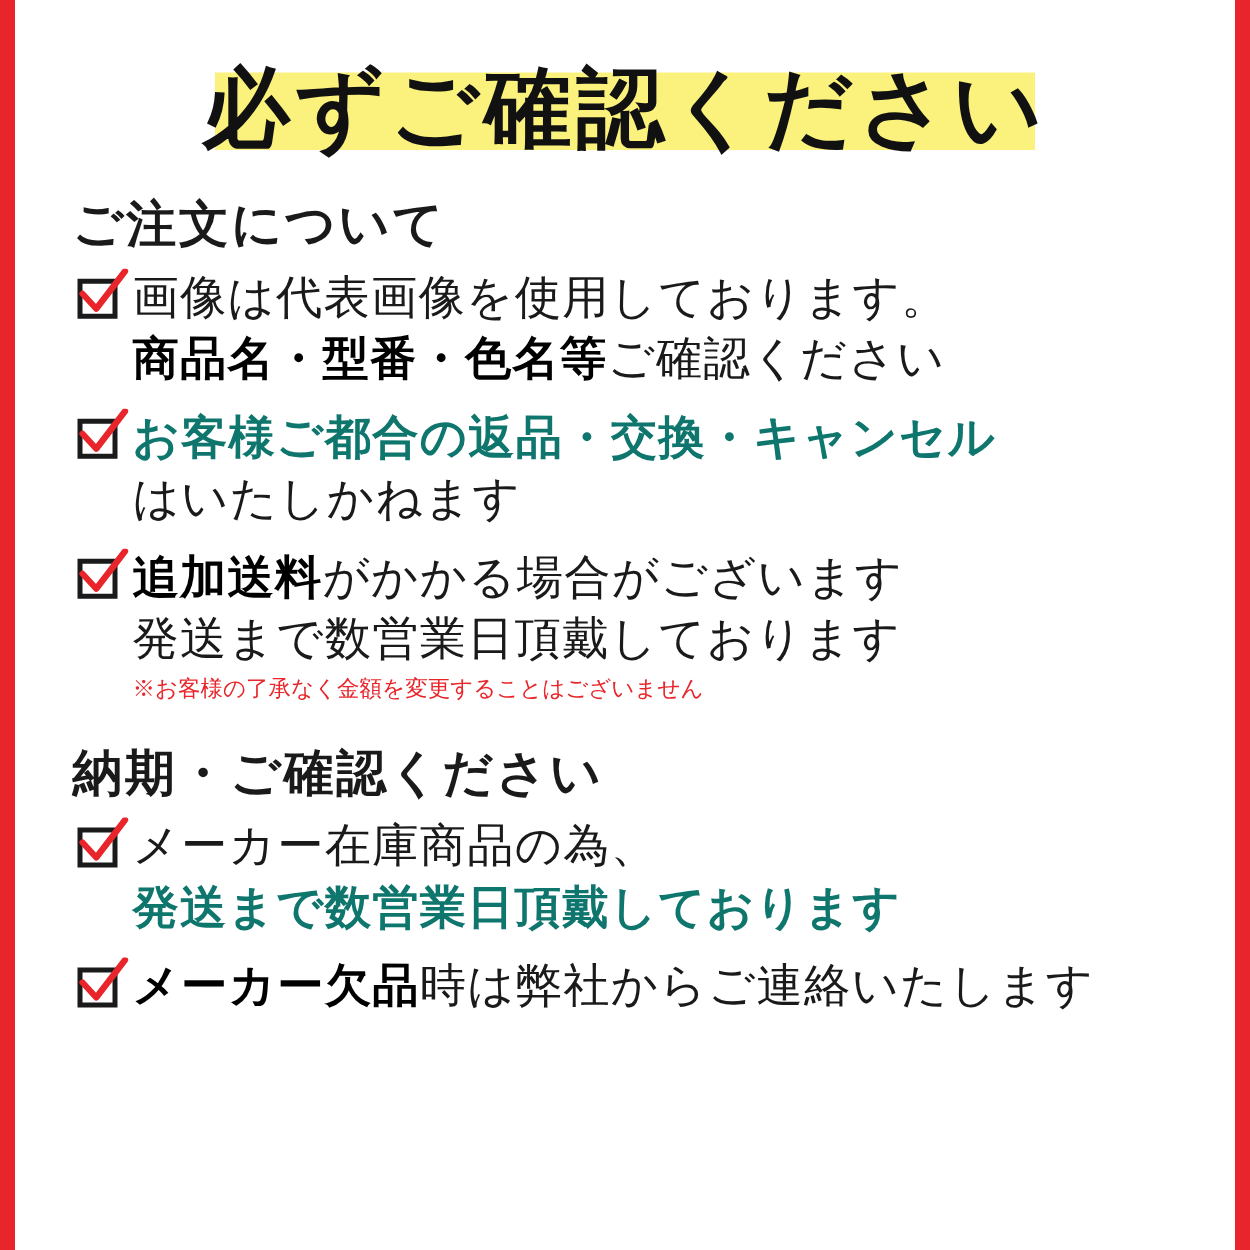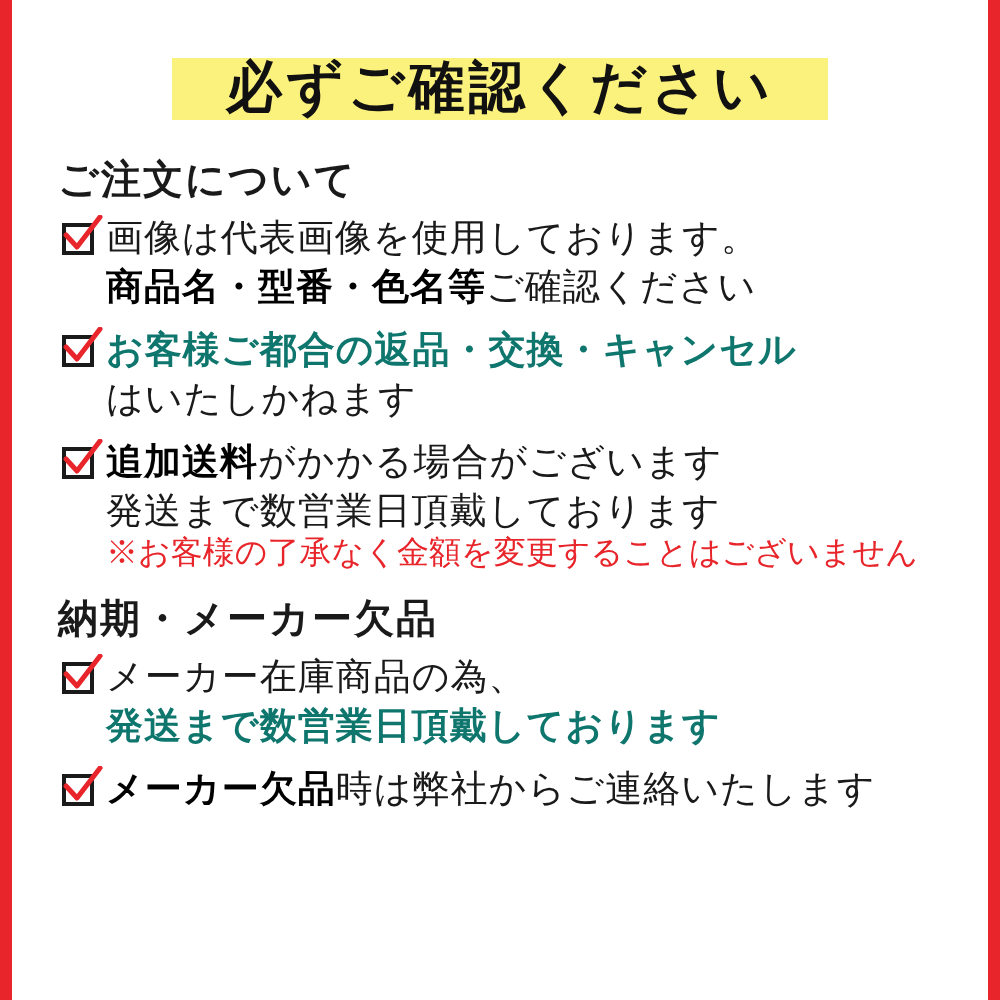--- a/index.html
+++ b/index.html
@@ -53,21 +53,21 @@
     left: 132px;
     right: 132px;
     top: 28px;
     height: 62px;
     background: #fbf27d;
   }
   .title-text {
     position: relative;
     font-family: "DejaVu Serif", "Liberation Serif", serif;
     font-weight: bold;
-    font-size: 56px;
+    font-size: 70px;
     line-height: 112px;
     letter-spacing: 4px;
     color: #111111;
     white-space: nowrap;
   }
 
   
   .section-heading {
     font-family: "DejaVu Serif", "Liberation Serif", serif;
     font-weight: bold;
@@ -124,21 +124,21 @@
   .line .red {
     color: #000000;
     font-weight: bold;
   }
   .line.bold-red {
     color: #0f766e;
     font-weight: bold;
   }
   .note {
     font-family: "DejaVu Serif", "Liberation Serif", serif;
-    font-size: 32px;
+    font-size: 18px;
     line-height: 34px;
     color: #e8252a;
     letter-spacing: 0px;
     white-space: nowrap;
   }
 </style>
 </head>
 <body>
 
 <div class="page">
@@ -190,21 +190,21 @@
         </span>
         <div class="item-lines">
           <div class="line"><span class="red">追加送料</span><span>がかかる場合がございます</span></div>
           <div class="line">発送まで数営業日頂戴しております</div>
           <div class="note">※お客様の了承なく金額を変更することはございません</div>
         </div>
       </div>
     </div>
 
     <div class="section">
-      <div class="section-heading second">納期・メーカー欠品</div>
+      <div class="section-heading second">納期・ご確認ください</div>
 
       <div class="item">
         <span class="check-icon">
           <span class="box"></span>
           <svg viewBox="0 0 44 44">
               <path d="M6 20 L17 32 L40 2" fill="none" stroke="#e8252a" stroke-width="5" stroke-linecap="round" stroke-linejoin="round"></path>
             </svg>
         </span>
         <div class="item-lines">
           <div class="line">メーカー在庫商品の為、</div>

